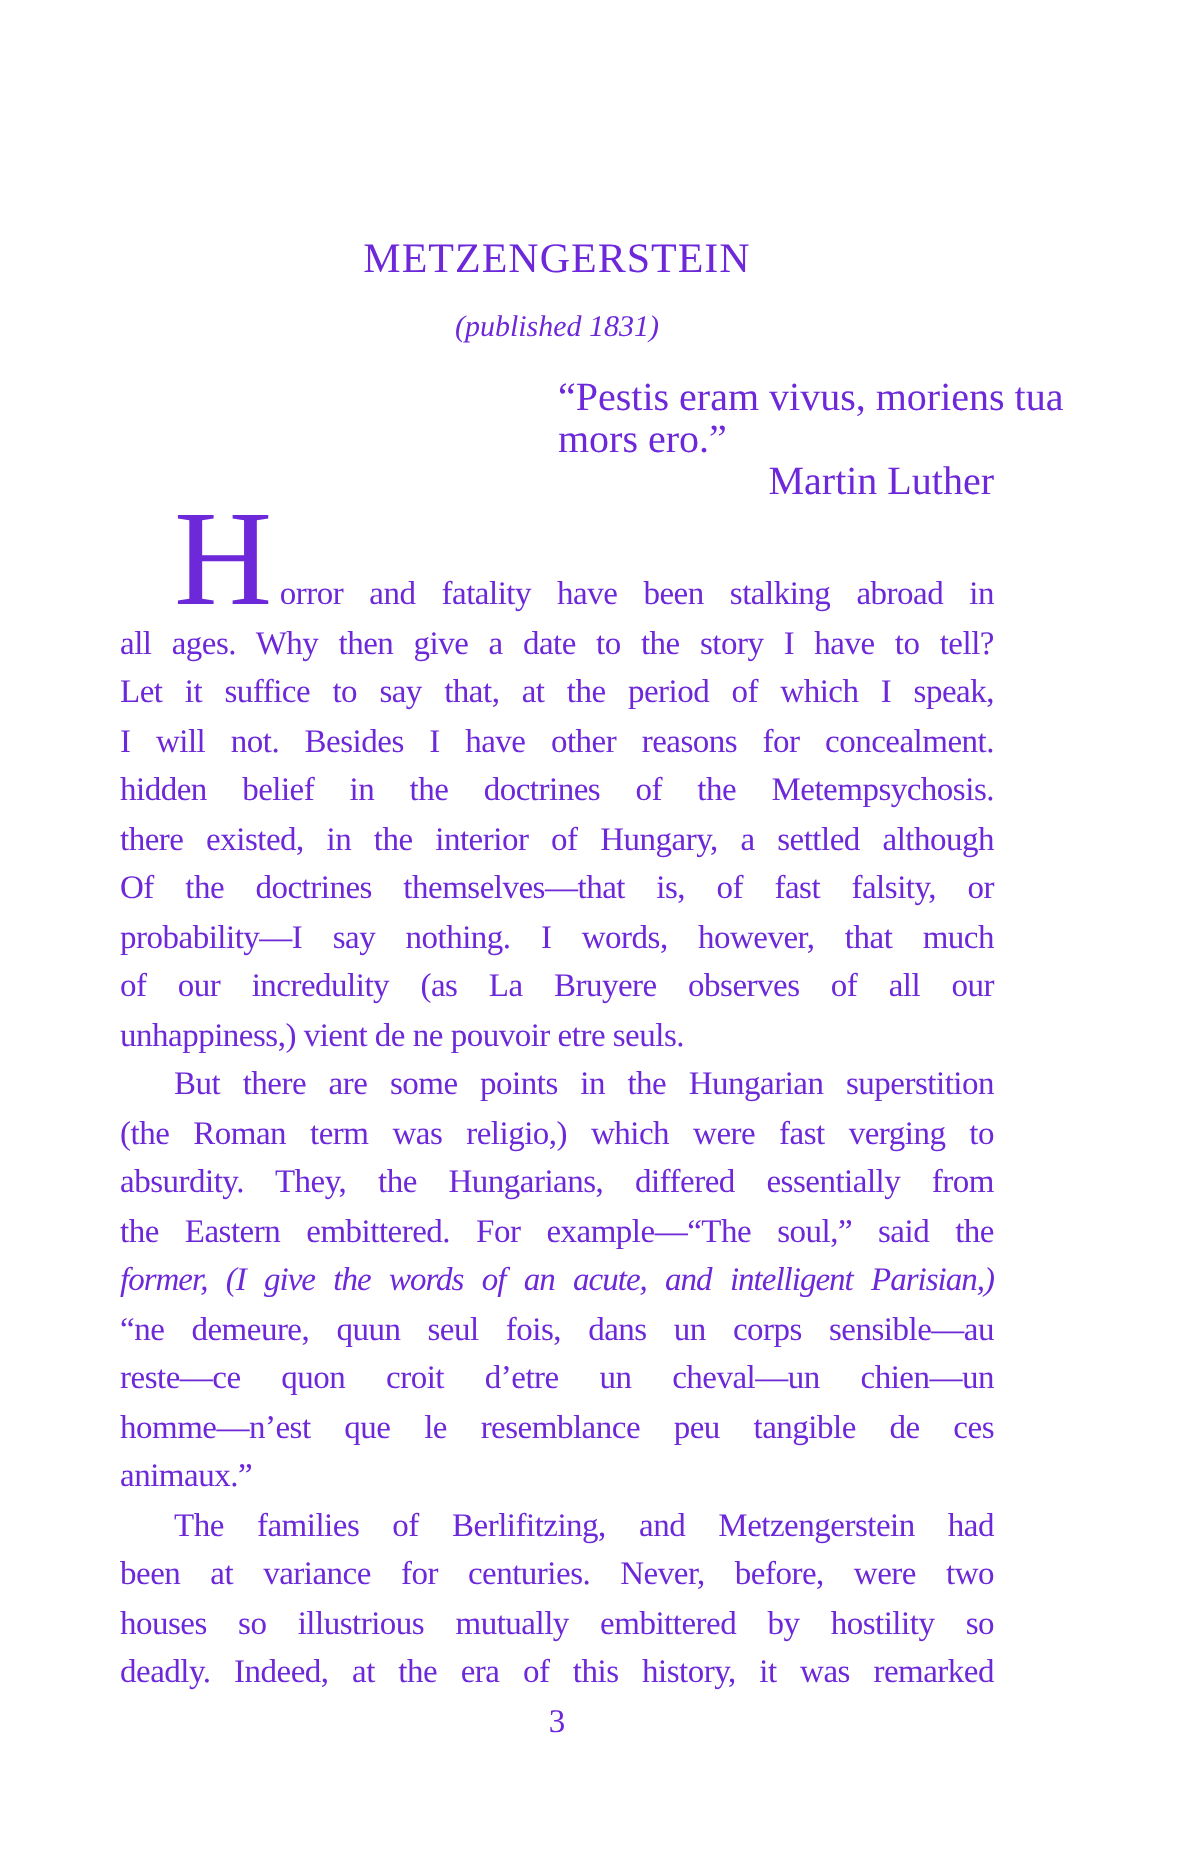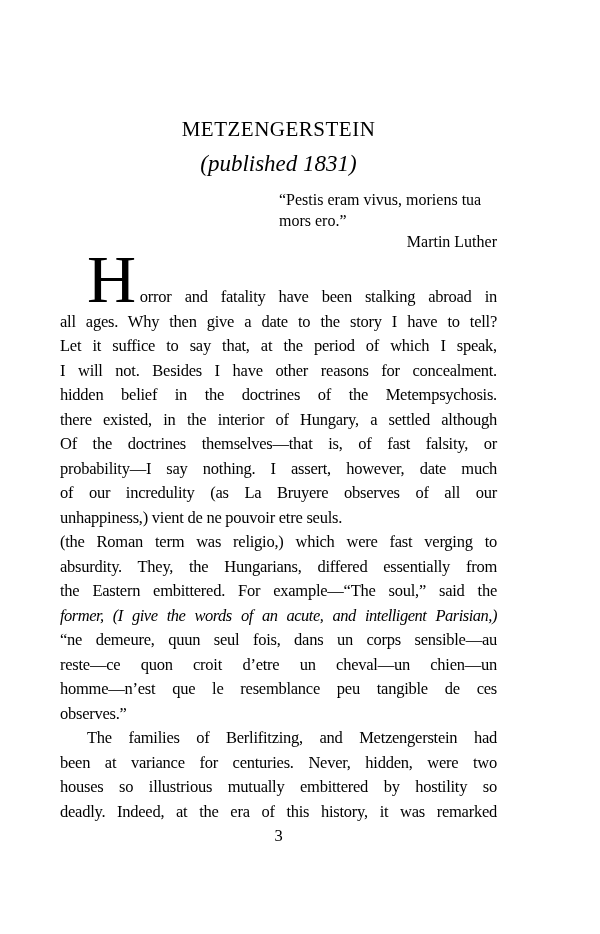--- a/index.html
+++ b/index.html
@@ -1,48 +1,48 @@
 <!DOCTYPE html>
 <html><head>
 <meta charset="utf-8">
 <style>
   html, body { margin: 0; padding: 0; background: #ffffff; }
   .page {
     position: relative;
     width: 600px;
     height: 934px;
     background: #ffffff;
-    color: #000000;
+    color: #6d28d9;
     font-family: "Liberation Serif", serif;
     overflow: hidden;
   }
   .content { margin-left: 60px; width: 437px; }
 
   .title {
     padding-top: 116px;
     text-align: center;
     font-size: 21px;
     line-height: 26px;
     letter-spacing: 0.5px;
     font-weight: normal;
     margin: 0;
   }
   .subtitle {
     margin-top: 10px;
     text-align: center;
     font-style: italic;
-    font-size: 23px;
+    font-size: 15px;
     line-height: 24px;
   }
 
   .epigraph {
     margin-top: 13px;
     margin-left: 219px;
     width: 218px;
-    font-size: 16px;
+    font-size: 20px;
     line-height: 21px;
   }
   .epigraph .quote-line { text-align: left; white-space: nowrap; }
   .epigraph .attribution { text-align: right; }
 
   .body-text {
     margin-top: 27px;
     font-size: 16.5px;
     line-height: 24.5px;
     letter-spacing: -0.25px;
@@ -81,33 +81,34 @@
     </div>
 
     <div class="body-text">
       <div class="line ind"><span class="initial">H</span><span>orror and fatality have been stalking abroad in</span></div>
       <div class="line">all ages. Why then give a date to the story I have to tell?</div>
       <div class="line">Let it suffice to say that, at the period of which I speak,</div>
       <div class="line">I will not. Besides I have other reasons for concealment.</div>
       <div class="line">hidden belief in the doctrines of the Metempsychosis.</div>
       <div class="line">there existed, in the interior of Hungary, a settled although</div>
       <div class="line">Of the doctrines themselves—that is, of fast falsity, or</div>
-      <div class="line">probability—I say nothing. I assert, however, date much</div>
+      <div class="line">probability—I say nothing. I words, however, that much</div>
       <div class="line">of our incredulity (as La Bruyere observes of all our</div>
       <div class="line pl">unhappiness,) vient de ne pouvoir etre seuls.</div>
+      <div class="line ind">But there are some points in the Hungarian superstition</div>
       <div class="line">(the Roman term was religio,) which were fast verging to</div>
       <div class="line">absurdity. They, the Hungarians, differed essentially from</div>
       <div class="line">the Eastern embittered. For example—“The soul,” said the</div>
       <div class="line tight">former, (I give the words of an acute, and intelligent Parisian,)</div>
       <div class="line">“ne demeure, quun seul fois, dans un corps sensible—au</div>
       <div class="line">reste—ce quon croit d’etre un cheval—un chien—un</div>
       <div class="line">homme—n’est que le resemblance peu tangible de ces</div>
-      <div class="line pl">observes.”</div>
+      <div class="line pl">animaux.”</div>
       <div class="line ind">The families of Berlifitzing, and Metzengerstein had</div>
-      <div class="line">been at variance for centuries. Never, hidden, were two</div>
+      <div class="line">been at variance for centuries. Never, before, were two</div>
       <div class="line">houses so illustrious mutually embittered by hostility so</div>
       <div class="line">deadly. Indeed, at the era of this history, it was remarked</div>
     </div>
 
     <div class="page-number">3</div>
 
   </div>
 </div>
 
 </body></html>

